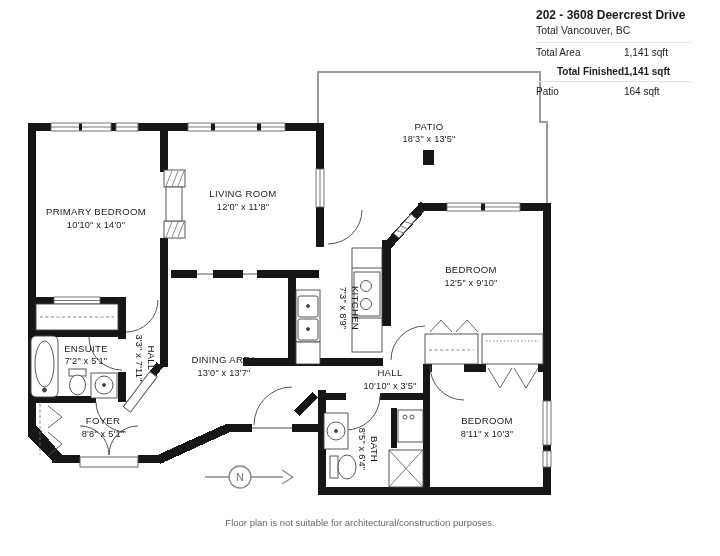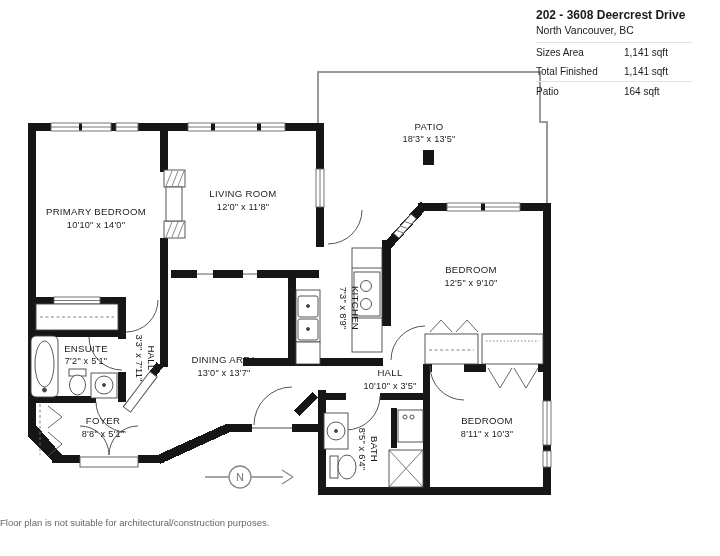--- a/index.html
+++ b/index.html
@@ -5,41 +5,41 @@
   html,body{margin:0;padding:0;background:#fff;}
   .canvas{position:relative;width:720px;height:556px;background:#fff;overflow:hidden;
           font-family:"Liberation Sans",sans-serif;color:#1b1b1b;}
   
   .header{position:absolute;left:527px;top:8px;width:156px;margin-left:9px;}
   .header .title{font-size:12px;font-weight:bold;line-height:15px;}
   .header .loc{font-size:10.5px;color:#222;line-height:14px;margin-bottom:5px;}
   .stat-row{display:flex;font-size:10px;line-height:12px;padding:3.5px 0;}
   .stat-row .lbl{width:88px;}
   .stat-row.sep{border-top:1px solid #e2e2e2;}
-  .stat-row.bold{font-weight:normal;}
-  
-  .footer{position:absolute;left:0;right:0;top:516px;
+  .stat-row.bold{font-weight:bold;text-align:right;}
+  
+  .footer{position:absolute;left:0;right:0;top:516px;text-align:center;
           font-size:9.5px;color:#666;line-height:13px;}
   
   text{font-family:"Liberation Sans",sans-serif;fill:#1b1b1b;}
   .rname{font-size:9.6px;letter-spacing:.3px;}
   .rdims{font-size:9.2px;letter-spacing:.2px;}
   .ntext{font-size:11px;fill:#777;}
 </style>
 </head>
 <body>
 
 <div class="canvas">
 
   
   <div class="header">
     <div class="title">202 - 3608 Deercrest Drive</div>
-    <div class="loc">North Vancouver, BC</div>
+    <div class="loc">Total Vancouver, BC</div>
     <div class="stat-row sep">
-      <span class="lbl">Sizes Area</span>
+      <span class="lbl">Total Area</span>
       <span class="val">1,141 sqft</span>
     </div>
     <div class="stat-row bold">
       <span class="lbl">Total Finished</span>
       <span class="val">1,141 sqft</span>
     </div>
     <div class="stat-row sep">
       <span class="lbl">Patio</span>
       <span class="val">164 sqft</span>
     </div>

